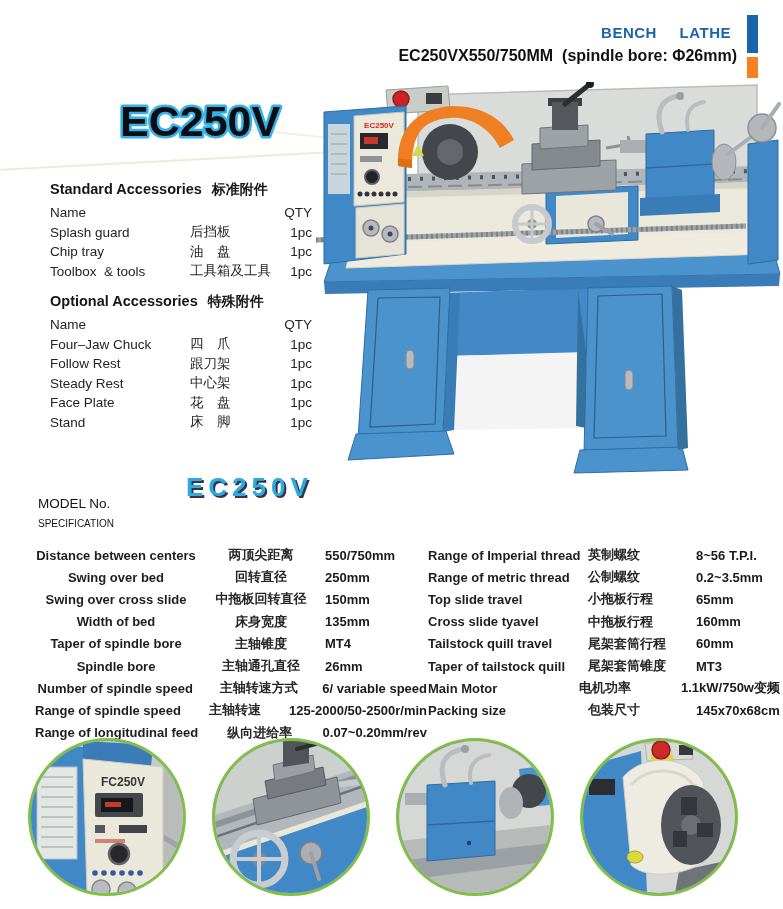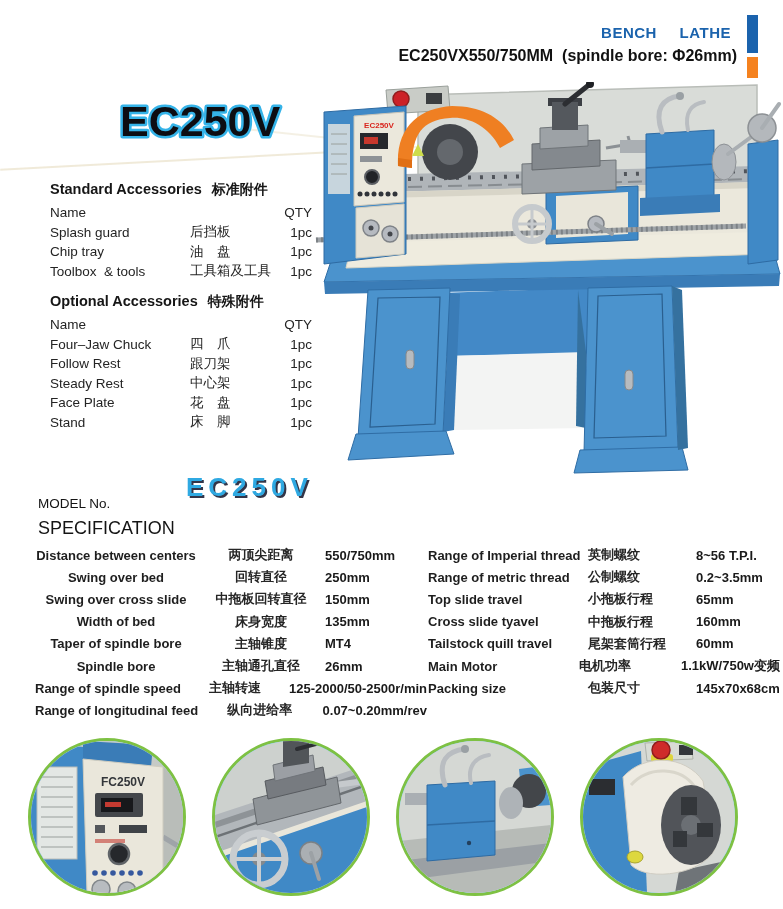--- a/index.html
+++ b/index.html
@@ -52,42 +52,42 @@
   .acc-head { display:flex; gap:10px; align-items:baseline; margin-bottom:4px; }
   .acc-head .en { font-weight:bold; font-size:14.5px; color:#161616; }
   .acc-head .zh { font-weight:bold; font-size:14px; color:#161616; }
   .acc-row { display:flex; height:19.5px; align-items:center; }
   .acc-row .c-en { width:140px; white-space:pre; }
   .acc-row .c-zh { width:92px;  white-space:pre; }
   .acc-row .c-qty{ width:30px; text-align:right; white-space:pre; }
 
   
   .lbl-model { top:496px; left:38px; font-size:13.5px; color:#141414; }
-  .lbl-spec  { top:518px; left:38px; font-size:18px; color:#141414; }
+  .lbl-spec  { top:518px; left:38px; font-size:10px; color:#141414; }
 
   .spec-col { top:544px; font-size:13px; }
   .spec-left  { left:35px;  width:392px;text-align:center; }
   .spec-right { left:428px; width:352px; }
   .spec-row { display:flex; height:22.2px; align-items:center; }
   .spec-left  .s-en { width:162px; font-weight:bold; color:#1e1e1e; white-space:pre; }
   .spec-left  .s-zh { width:128px; font-weight:bold; color:#262626; white-space:pre; }
   .spec-right .s-en { width:160px; font-weight:bold; color:#1e1e1e; white-space:pre; }
   .spec-right .s-zh { width:108px; font-weight:bold; color:#262626; white-space:pre; }
   .s-val { font-weight:bold; color:#1a1a1a; white-space:pre; }
 
   
   .machine { top:82px; left:300px; width:483px; height:395px; }
 
   
   .circle {
     top:738px; width:158px; height:158px;
     border-radius:50%;
     border:3px solid #7ec143;
     overflow:hidden;
-    background:#7dd3fc;
+    background:#8b5cf6;
   }
   .circle svg { display:block; width:152px; height:152px; }
   .c1 { left:28px; } .c2 { left:212px; } .c3 { left:396px; } .c4 { left:580px; }
 </style>
 </head>
 <body>
 
 <div class="abs brand">BENCH LATHE</div>
 <div class="abs model-line">EC250VX550/750MM  (spindle bore: Φ26mm)</div>
 <div class="abs bar-blue"></div>
@@ -311,20 +311,25 @@
     <span class="s-en">Taper of spindle bore</span>
     <span class="s-zh">主轴锥度</span>
     <span class="s-val">MT4</span>
   </div>
   <div class="spec-row">
     <span class="s-en">Spindle bore</span>
     <span class="s-zh">主轴通孔直径</span>
     <span class="s-val">26mm</span>
   </div>
   <div class="spec-row">
+    <span class="s-en">Number of spindle speed</span>
+    <span class="s-zh">主轴转速方式</span>
+    <span class="s-val">6/ variable speed</span>
+  </div>
+  <div class="spec-row">
     <span class="s-en">Range of spindle speed</span>
     <span class="s-zh">主轴转速</span>
     <span class="s-val">125-2000/50-2500r/min</span>
   </div>
   <div class="spec-row">
     <span class="s-en">Range of longitudinal feed</span>
     <span class="s-zh">纵向进给率</span>
     <span class="s-val">0.07~0.20mm/rev</span>
   </div>
 </div>
@@ -347,20 +352,25 @@
   </div>
   <div class="spec-row">
     <span class="s-en">Cross slide tyavel</span>
     <span class="s-zh">中拖板行程</span>
     <span class="s-val">160mm</span>
   </div>
   <div class="spec-row">
     <span class="s-en">Tailstock quill travel</span>
     <span class="s-zh">尾架套筒行程</span>
     <span class="s-val">60mm</span>
+  </div>
+  <div class="spec-row">
+    <span class="s-en">Taper of tailstock quill</span>
+    <span class="s-zh">尾架套筒锥度</span>
+    <span class="s-val">MT3</span>
   </div>
   <div class="spec-row">
     <span class="s-en">Main Motor</span>
     <span class="s-zh">电机功率</span>
     <span class="s-val">1.1kW/750w变频</span>
   </div>
   <div class="spec-row">
     <span class="s-en">Packing size</span>
     <span class="s-zh">包装尺寸</span>
     <span class="s-val">145x70x68cm</span>

